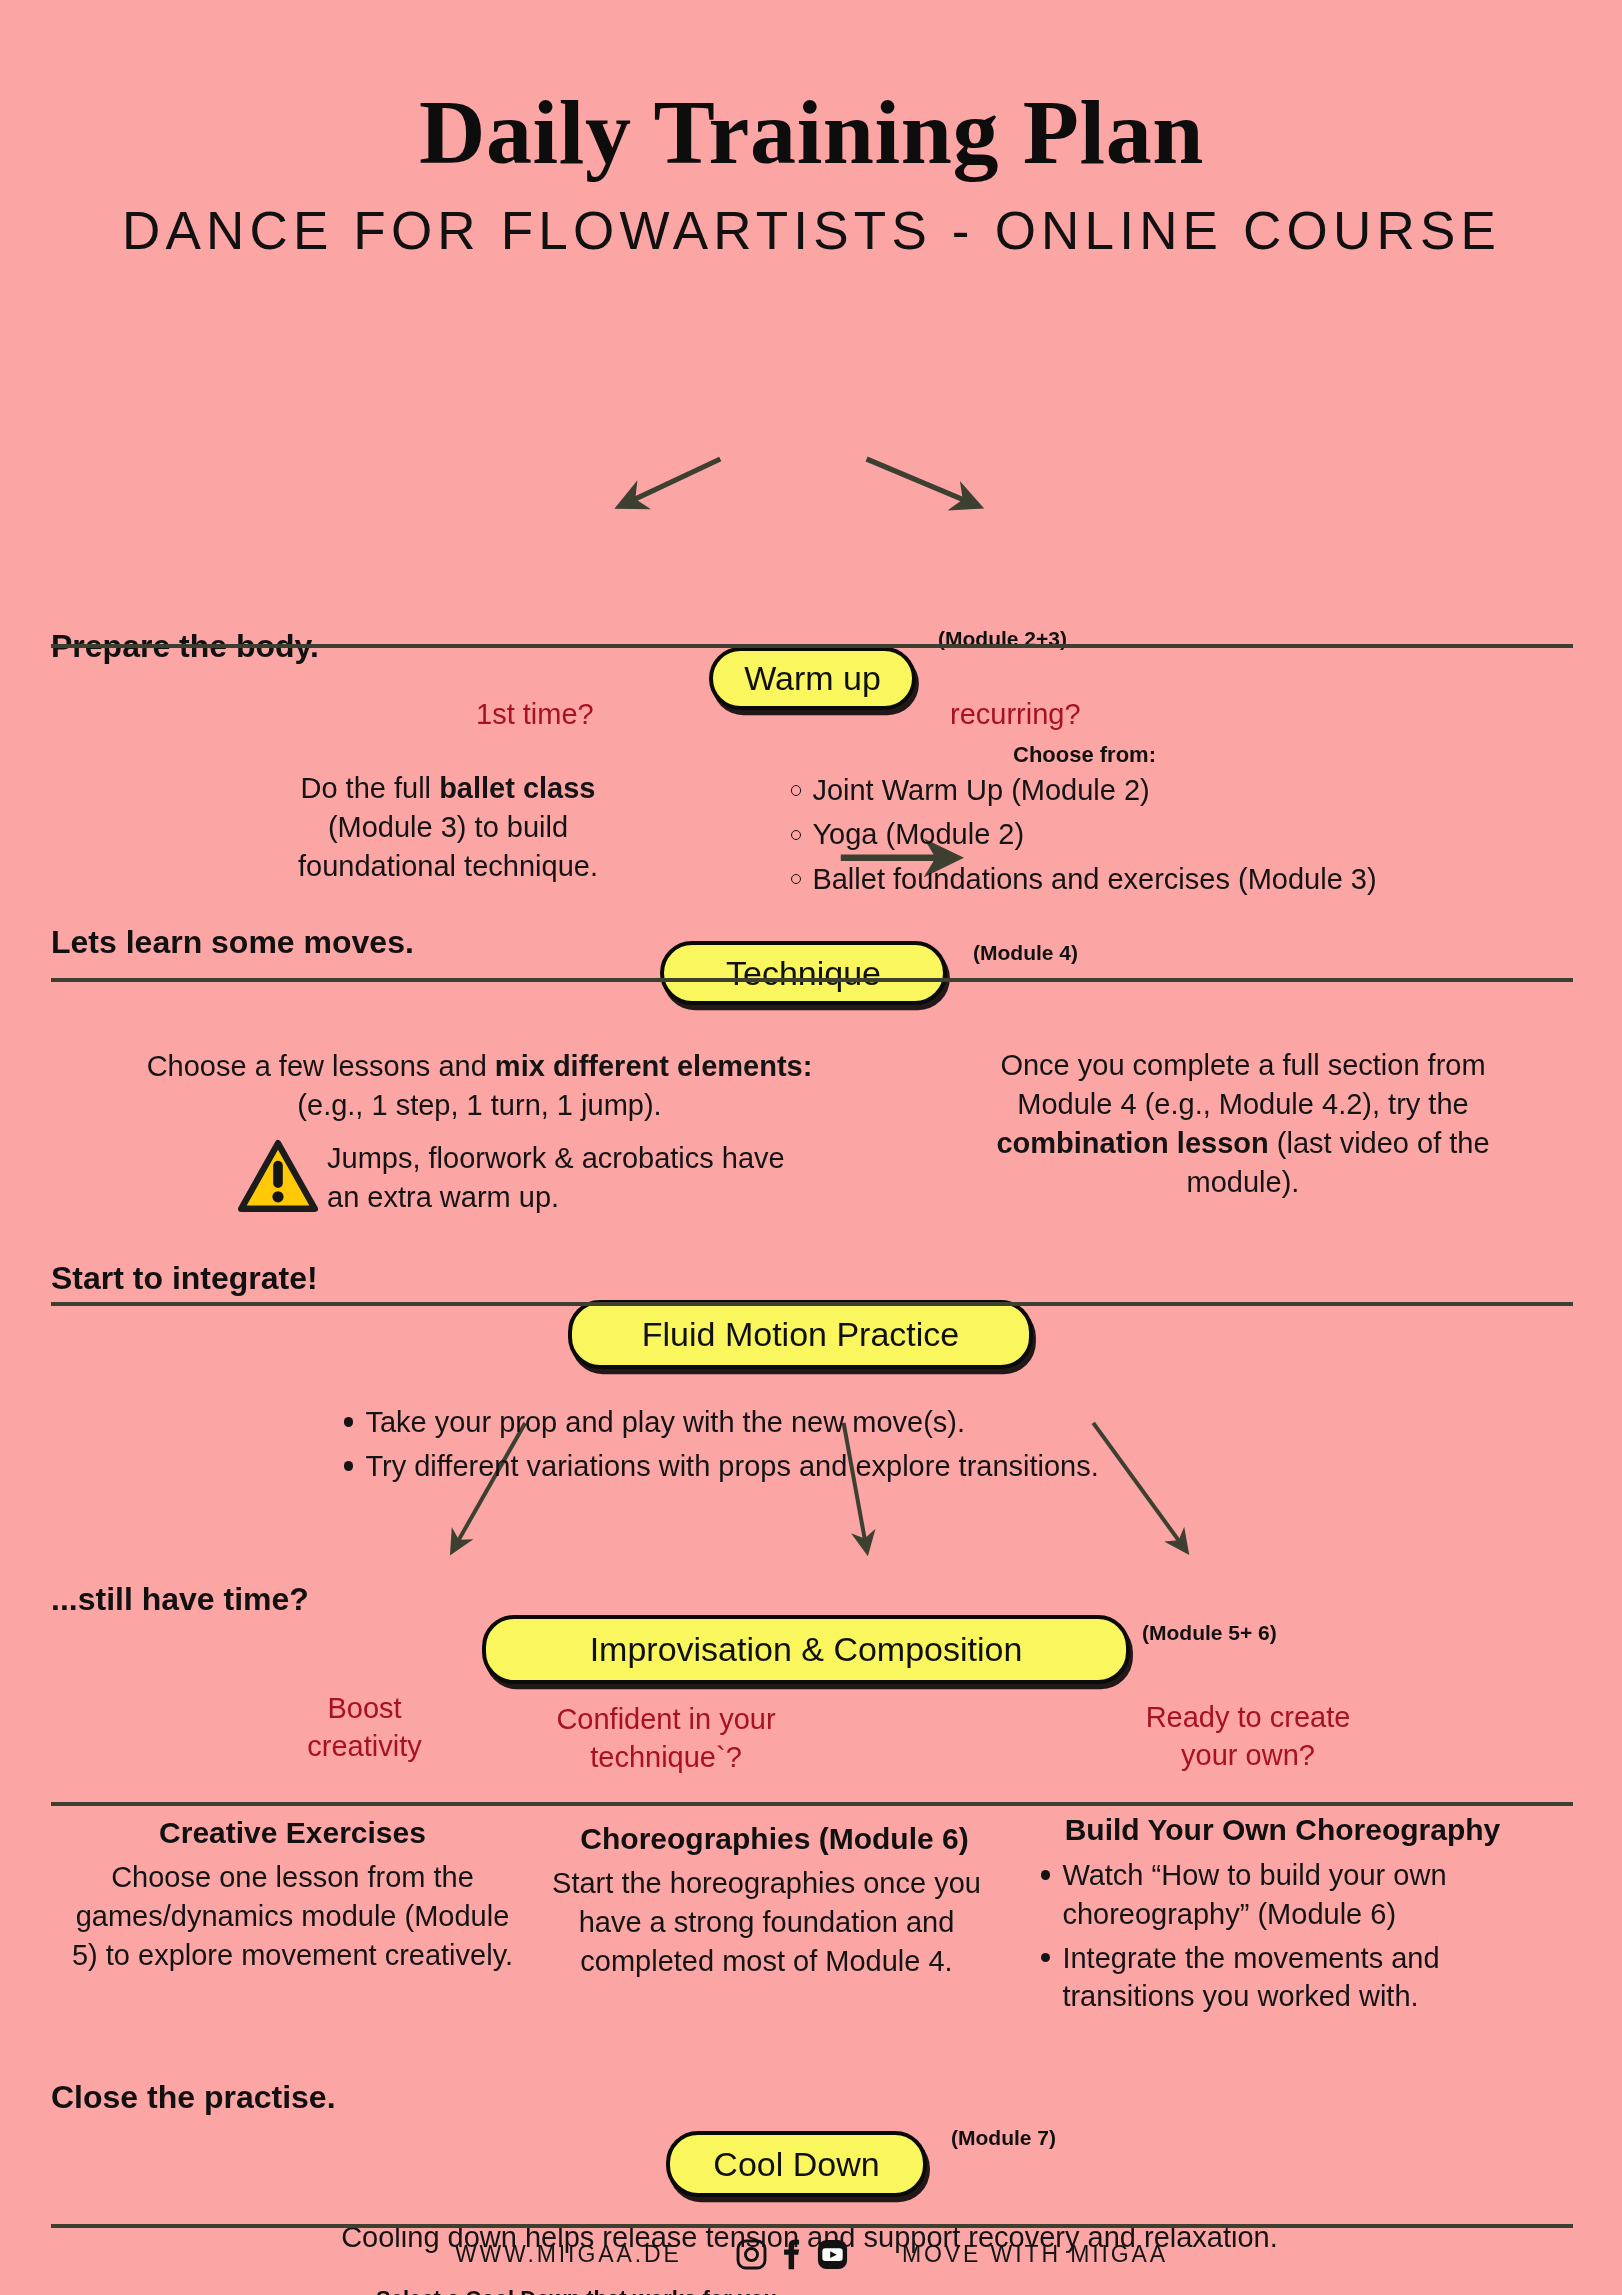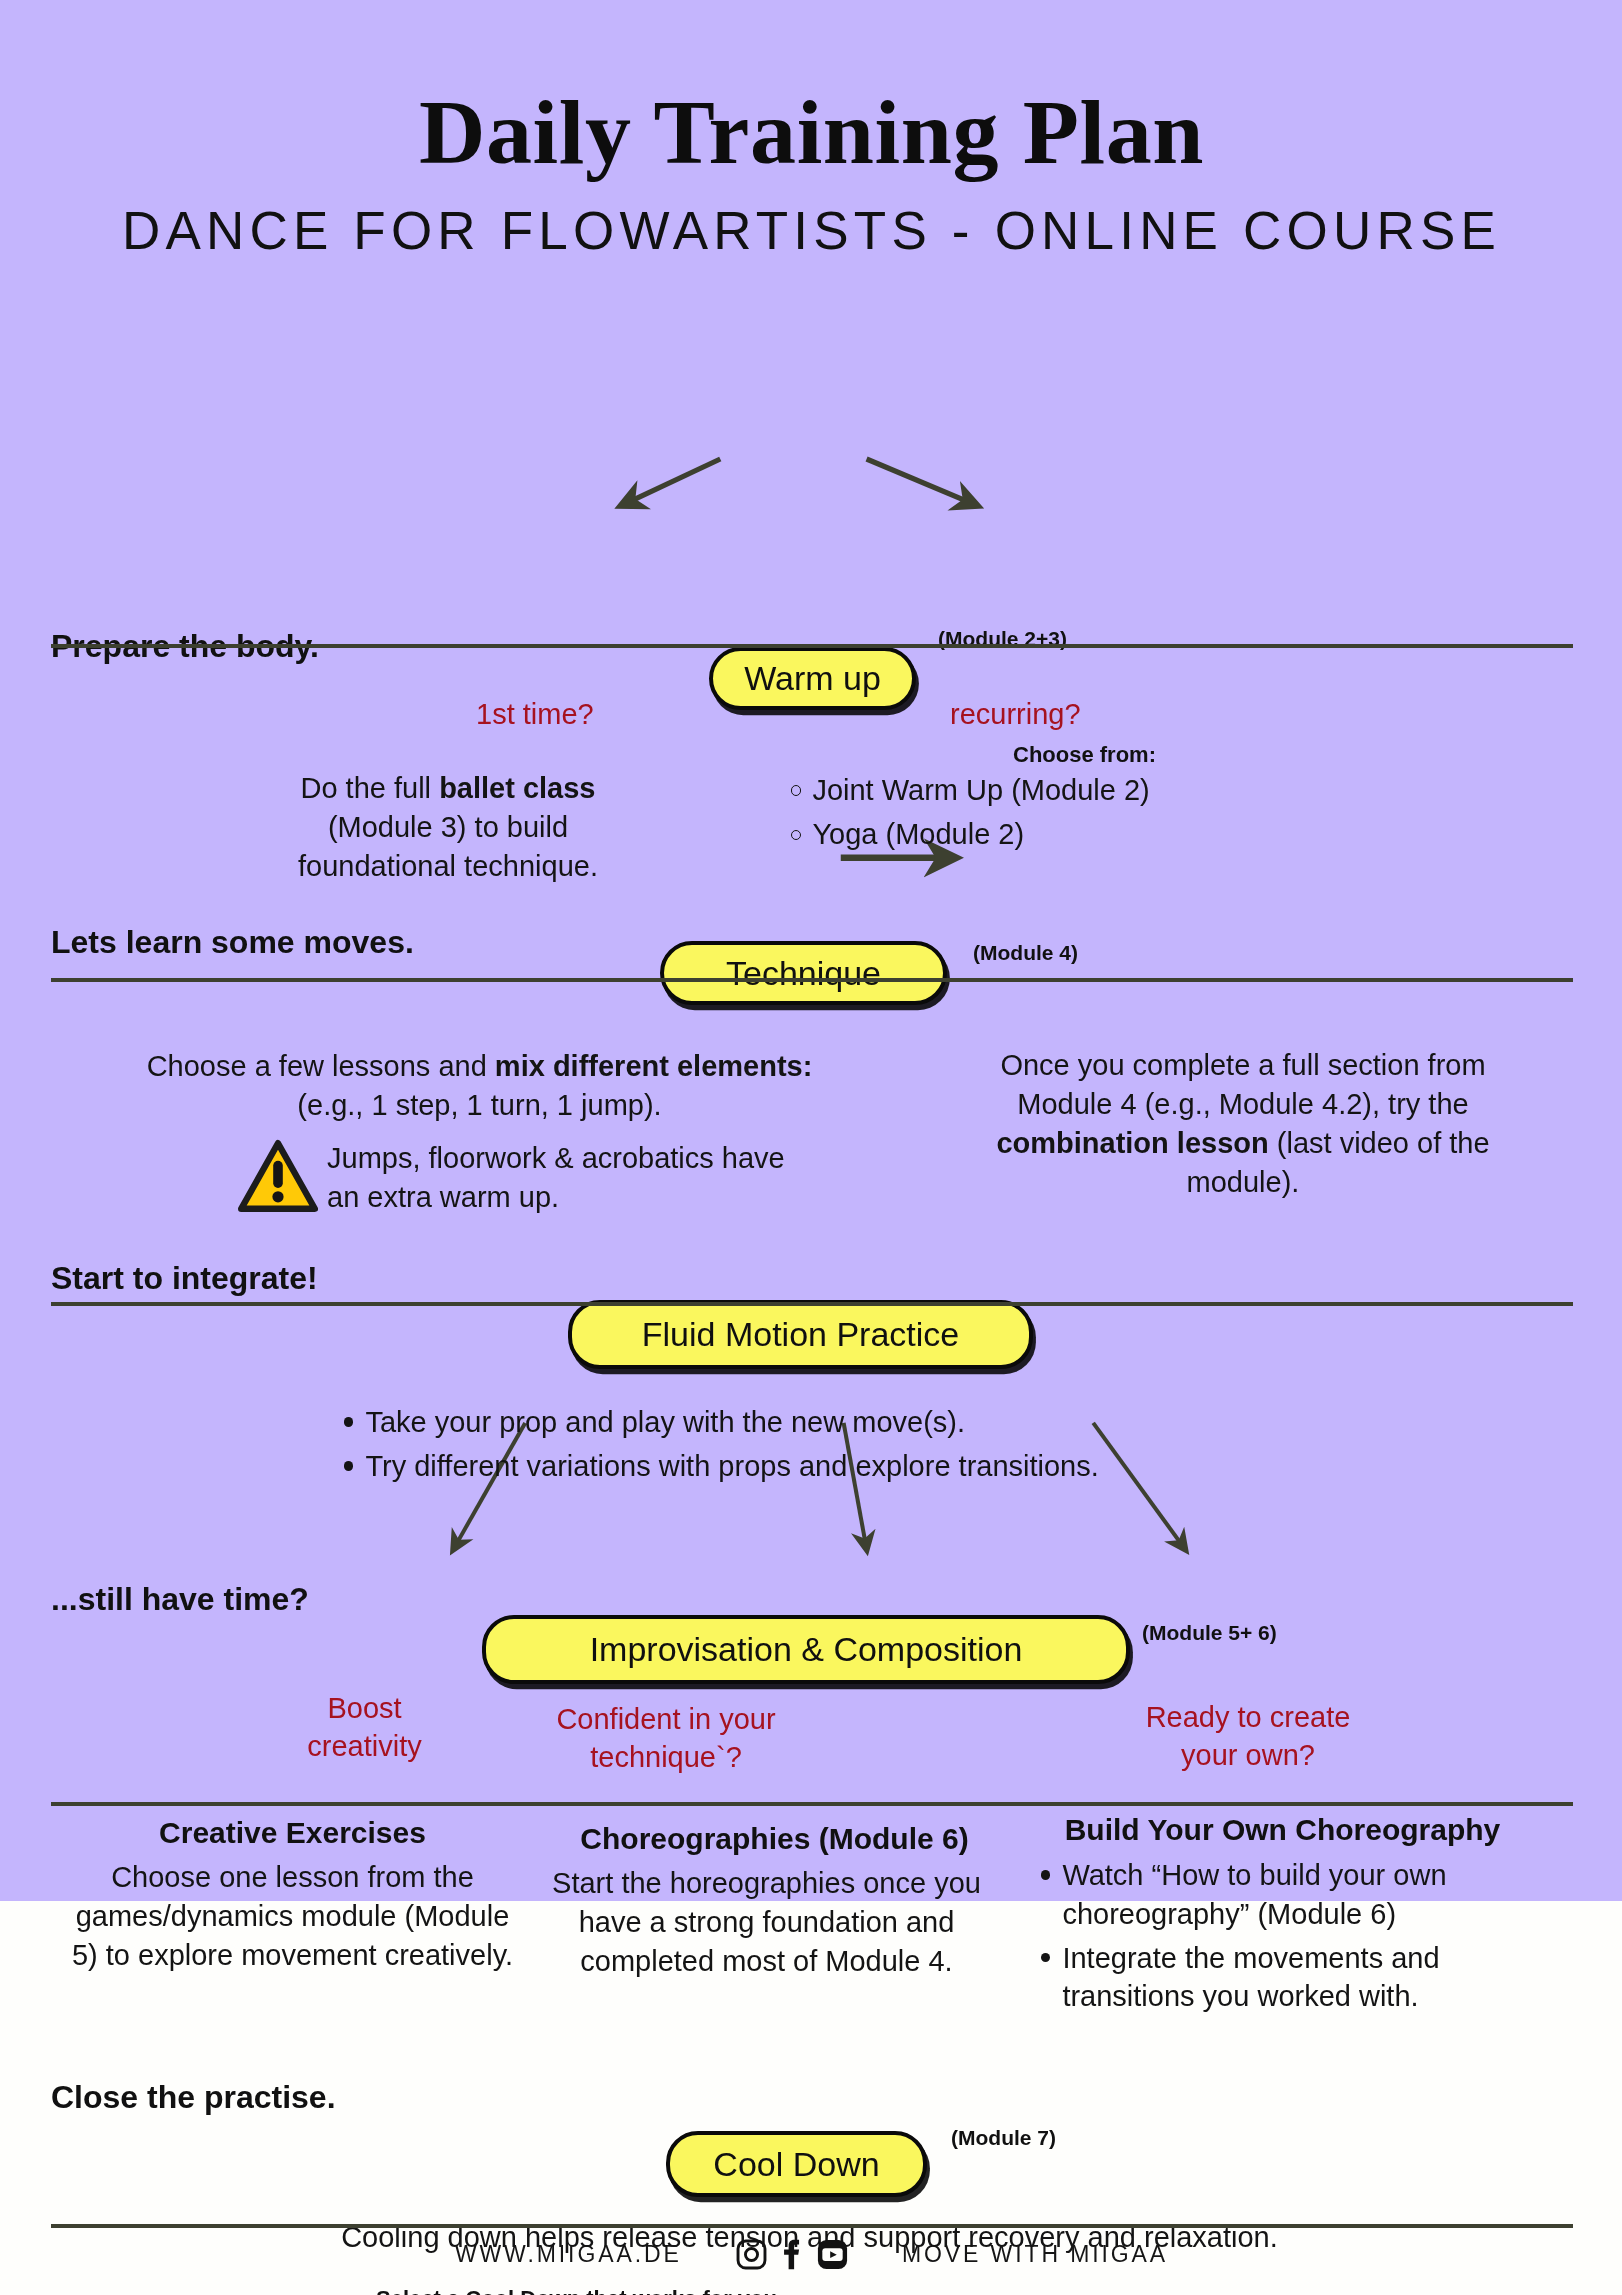--- a/index.html
+++ b/index.html
@@ -7,22 +7,22 @@
     width: 1623px;
     height: 2295px;
     background: #FEFEFC;
     font-family: "Liberation Sans", sans-serif;
     color: #111111;
     overflow: hidden;
   }
   .page {
     position: relative;
     width: 1623px;
-    height: 1901px;
-    background: #c4b5fd;
+    height: 2295px;
+    background: #fca5a5;
   }
 
   
   .header { text-align: center; padding-top: 86px; }
   .title {
     font-family: "Liberation Serif", serif;
     font-weight: bold;
     font-size: 92px;
     letter-spacing: 0.6px;
     line-height: 1.0;
@@ -215,20 +215,21 @@
 
     <div class="red-label" style="left:950px; top:435px;">recurring?</div>
 
     <div class="body-text center" style="left:253px; top:508px; width:390px;">Do the full <b>ballet class</b> (Module 3) to build foundational technique.</div>
 
     <div class="list-head" style="left:1013px; top:481px;">Choose from:</div>
 
     <ul class="circles" style="left:786px; top:510px; width:780px;">
         <li>Joint Warm Up (Module 2)</li>
         <li>Yoga (Module 2)</li>
+        <li>Ballet foundations and exercises (Module 3)</li>
       </ul>
   </div>
 
   <div class="divider" style="top:644px;"></div>
 
   <div class="section">
     <div class="sec-label" style="left:51px; top:663px;">Lets learn some moves.</div>
 
     <div class="node" style="left:660px; top:680px; width:287px; height:64px;">Technique</div>
 

